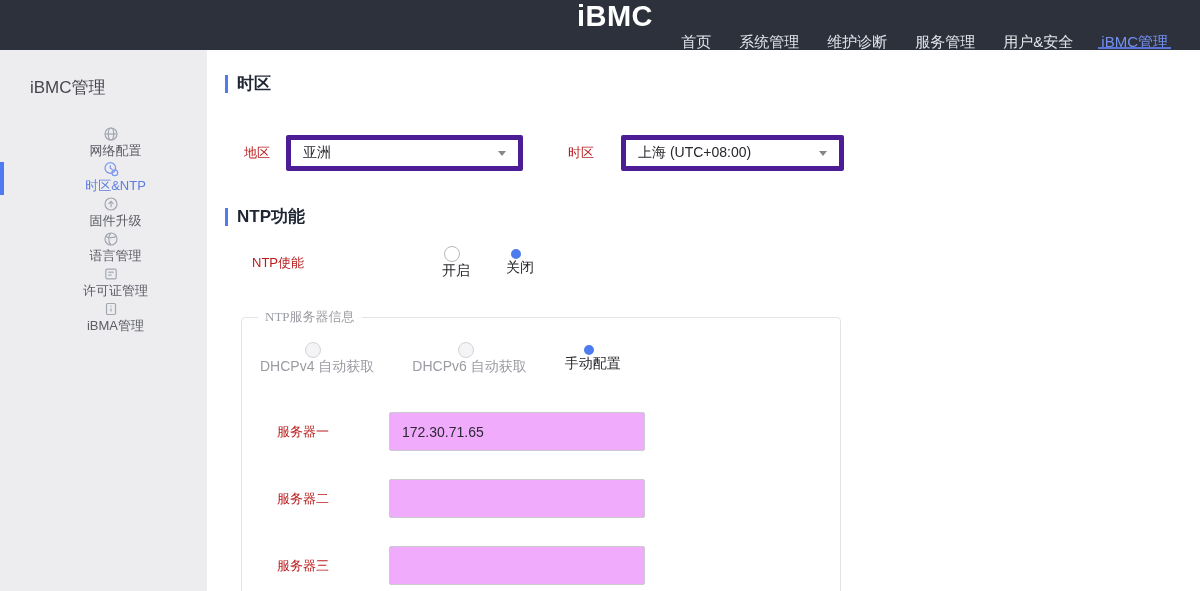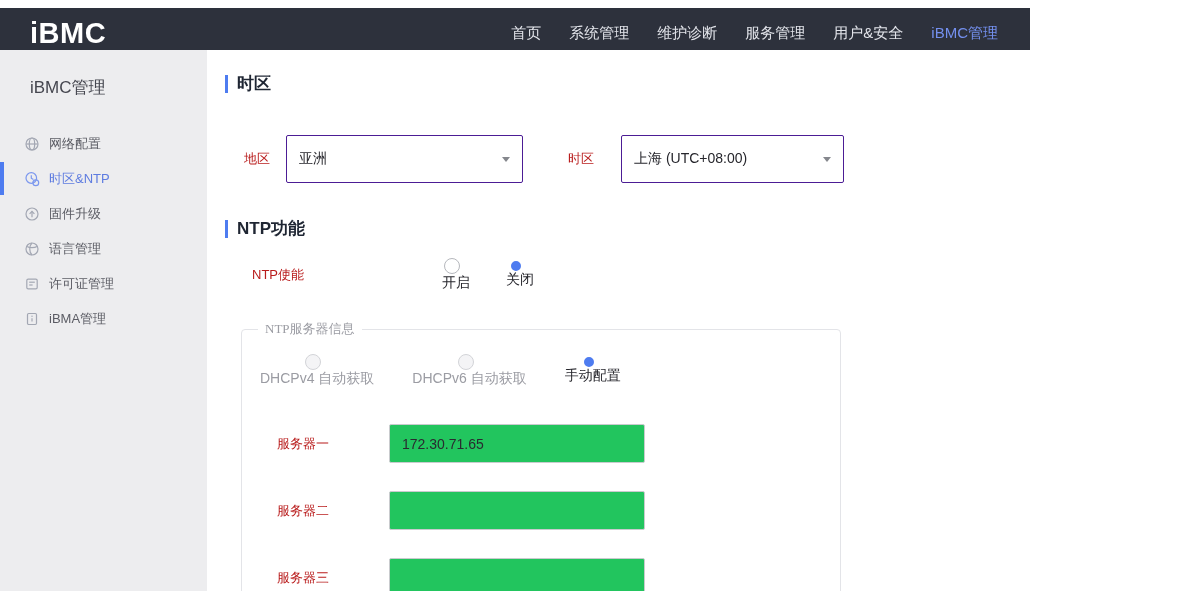--- a/index.html
+++ b/index.html
@@ -5,22 +5,22 @@
   * { margin:0; padding:0; box-sizing:border-box; }
   html,body { width:1200px; height:591px; }
   body {
     font-family:"Liberation Sans","DejaVu Sans",sans-serif;
     background:#fff; position:relative; overflow:hidden;
     color:#23262e;
   }
 
   
   .topbar {
-    position:absolute; top:8px; left:0; width:1030px; height:50px;
-    background:#2d313c; display:flex; align-items:center;
+    position:absolute; top:0; left:0; width:1200px; height:50px;
+    background:#2d313c; display:flex; align-items:center;flex-direction:column;
   }
   .logo {
     margin-left:30px; font-size:29px; font-weight:bold; color:#fff;
     letter-spacing:.5px;
   }
   .topnav {
     margin-left:auto; margin-right:18px; display:flex; height:100%;
     align-items:stretch;
   }
   .nav-item {
@@ -37,21 +37,21 @@
   .sidebar {
     position:absolute; top:50px; left:0; width:207px; bottom:0;
     background:#ededef;
   }
   .sidebar-title {
     padding:26px 0 0 30px; font-size:17px; color:#45464f; font-weight:normal;
   }
   .menu { margin-top:27px; }
   .menu-item {
     height:35px; display:flex; align-items:center; padding-left:24px;
-    font-size:13px; color:#5b5c64; cursor:pointer; position:relative;
+    font-size:13px; color:#5b5c64; cursor:pointer; position:relative;flex-direction:column;
   }
   .menu-item .mi-icon {
     width:16px; height:16px; margin-right:9px; display:inline-flex;
     align-items:center; justify-content:center;
   }
   .menu-item svg { stroke:#a3a7b3; fill:none; stroke-width:1.2; }
   .menu-item.active { color:#5e7ce0; }
   .menu-item.active svg { stroke:#7b97ee; }
   .menu-item.active::before {
     content:""; position:absolute; left:0; top:1px; bottom:1px; width:4px;
@@ -79,21 +79,21 @@
     display:inline-block;
   }
   .st-1 { margin-top:22px; }
   .st-2 { margin-top:34px; }
 
   .tz-row {
     margin-top:40px; margin-left:19px; display:flex; align-items:center;
   }
   .field-label { font-size:13px; color:#b91c1c; white-space:nowrap; }
   .select {
-    height:48px; border:1px solid #4c1d95; border-radius:2px; background:#fff;
+    height:36px; border:5px solid #4c1d95; border-radius:2px; background:#fff;
     display:flex; align-items:center; padding:0 12px; cursor:pointer;
   }
   .select-region { width:237px; margin-left:16px; }
   .select-timezone { width:223px; margin-left:27px; }
   .tz-label-2 { margin-left:45px; }
   .select-value { flex:1; font-size:14px; color:#26262c; }
   .caret {
     width:0; height:0; border-left:4px solid transparent;
     border-right:4px solid transparent; border-top:5px solid #85878d;
   }
@@ -127,21 +127,21 @@
   }
   .mode-row {
     margin-top:16px; margin-left:10px; display:flex; align-items:center;
   }
   .server-row { display:flex; align-items:center; margin-top:28px; }
   .server-row.first { margin-top:36px; }
   .server-row .field-label { margin-left:35px; width:112px; }
   .text-input {
     width:256px; height:39px; border:1px solid #c9cbce; border-radius:2px;
     padding:0 12px; font-size:14px; color:#2a2a30; outline:none;
-    font-family:"Liberation Sans","DejaVu Sans",sans-serif; background:#22c55e;
+    font-family:"Liberation Sans","DejaVu Sans",sans-serif; background:#f0abfc;
   }
 </style>
 </head>
 <body>
 
 <div class="topbar">
   <div class="logo">iBMC</div>
   <div class="topnav">
     <div class="nav-item">首页</div>
     <div class="nav-item">系统管理</div>

